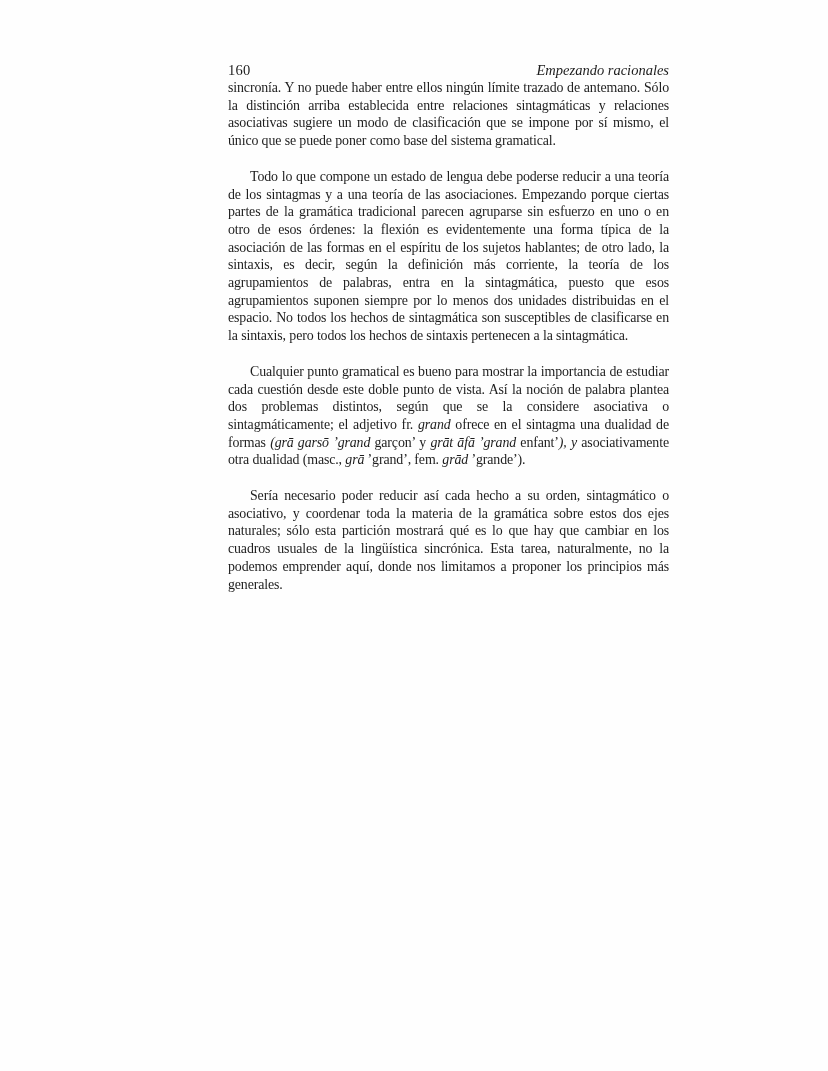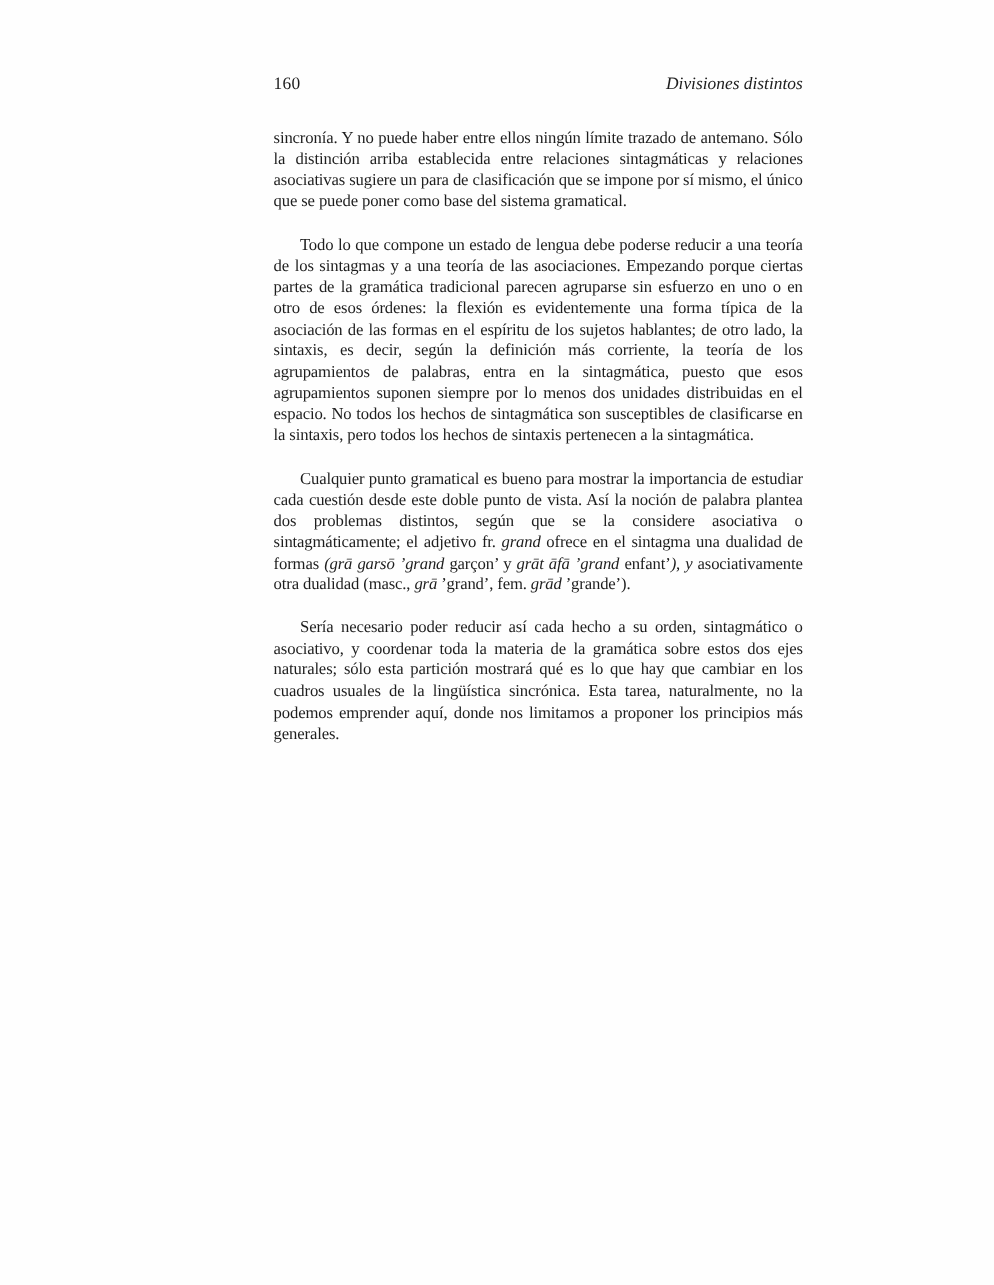--- a/index.html
+++ b/index.html
@@ -20,21 +20,21 @@
     position: absolute;
     left: 228px;
     top: 62px;
     width: 441px;
   }
   .running-header {
     display: flex;
     justify-content: space-between;
     align-items: baseline;
     font-size: 14.5px;
-    margin-bottom: 28px;
+    margin-bottom: 0;
   }
   .running-header .page-number {
     font-style: normal;
     letter-spacing: 0.2px;
   }
   .running-header .running-title {
     font-style: italic;
   }
   .text-block {
     font-size: 13.9px;
@@ -54,23 +54,23 @@
     font-style: italic;
   }
 </style>
 </head>
 <body>
 
 <div class="page">
   <div class="text-area">
     <div class="running-header">
       <span class="page-number">160</span>
-      <span class="running-title">Divisiones distintos</span>
+      <span class="running-title">Empezando racionales</span>
     </div>
     <div class="text-block">
 
-    <p><span>sincronía. Y no puede haber entre ellos ningún límite trazado de antemano. Sólo la distinción arriba establecida entre relaciones sintagmáticas y relaciones asociativas sugiere un para de clasificación que se impone por sí mismo, el único que se puede poner como base del sistema gramatical.</span></p>
+    <p><span>sincronía. Y no puede haber entre ellos ningún límite trazado de antemano. Sólo la distinción arriba establecida entre relaciones sintagmáticas y relaciones asociativas sugiere un modo de clasificación que se impone por sí mismo, el único que se puede poner como base del sistema gramatical.</span></p>
         <p class="indent"><span>Todo lo que compone un estado de lengua debe poderse reducir a una teoría de los sintagmas y a una teoría de las asociaciones. Empezando porque ciertas partes de la gramática tradicional parecen agruparse sin esfuerzo en uno o en otro de esos órdenes: la flexión es evidentemente una forma típica de la asociación de las formas en el espíritu de los sujetos hablantes; de otro lado, la sintaxis, es decir, según la definición más corriente, la teoría de los agrupamientos de palabras, entra en la sintagmática, puesto que esos agrupamientos suponen siempre por lo menos dos unidades distribuidas en el espacio. No todos los hechos de sintagmática son susceptibles de clasificarse en la sintaxis, pero todos los hechos de sintaxis pertenecen a la sintagmática.</span></p>
         <p class="indent"><span>Cualquier punto gramatical es bueno para mostrar la importancia de estudiar cada cuestión desde este doble punto de vista. Así la noción de palabra plantea dos problemas distintos, según que se la considere asociativa o sintagmáticamente; el adjetivo fr. </span><i>grand</i><span> ofrece en el sintagma una dualidad de formas </span><i>(grā garsō ’grand</i><span> garçon’ y </span><i>grāt āfā ’grand</i><span> enfant’</span><i>), y</i><span> asociativamente otra dualidad (masc., </span><i>grā</i><span> ’grand’, fem. </span><i>grād</i><span> ’grande’).</span></p>
         <p class="indent"><span>Sería necesario poder reducir así cada hecho a su orden, sintagmático o asociativo, y coordenar toda la materia de la gramática sobre estos dos ejes naturales; sólo esta partición mostrará qué es lo que hay que cambiar en los cuadros usuales de la lingüística sincrónica. Esta tarea, naturalmente, no la podemos emprender aquí, donde nos limitamos a proponer los principios más generales.</span></p>
       </div>
   </div>
 </div>
 
 </body></html>

